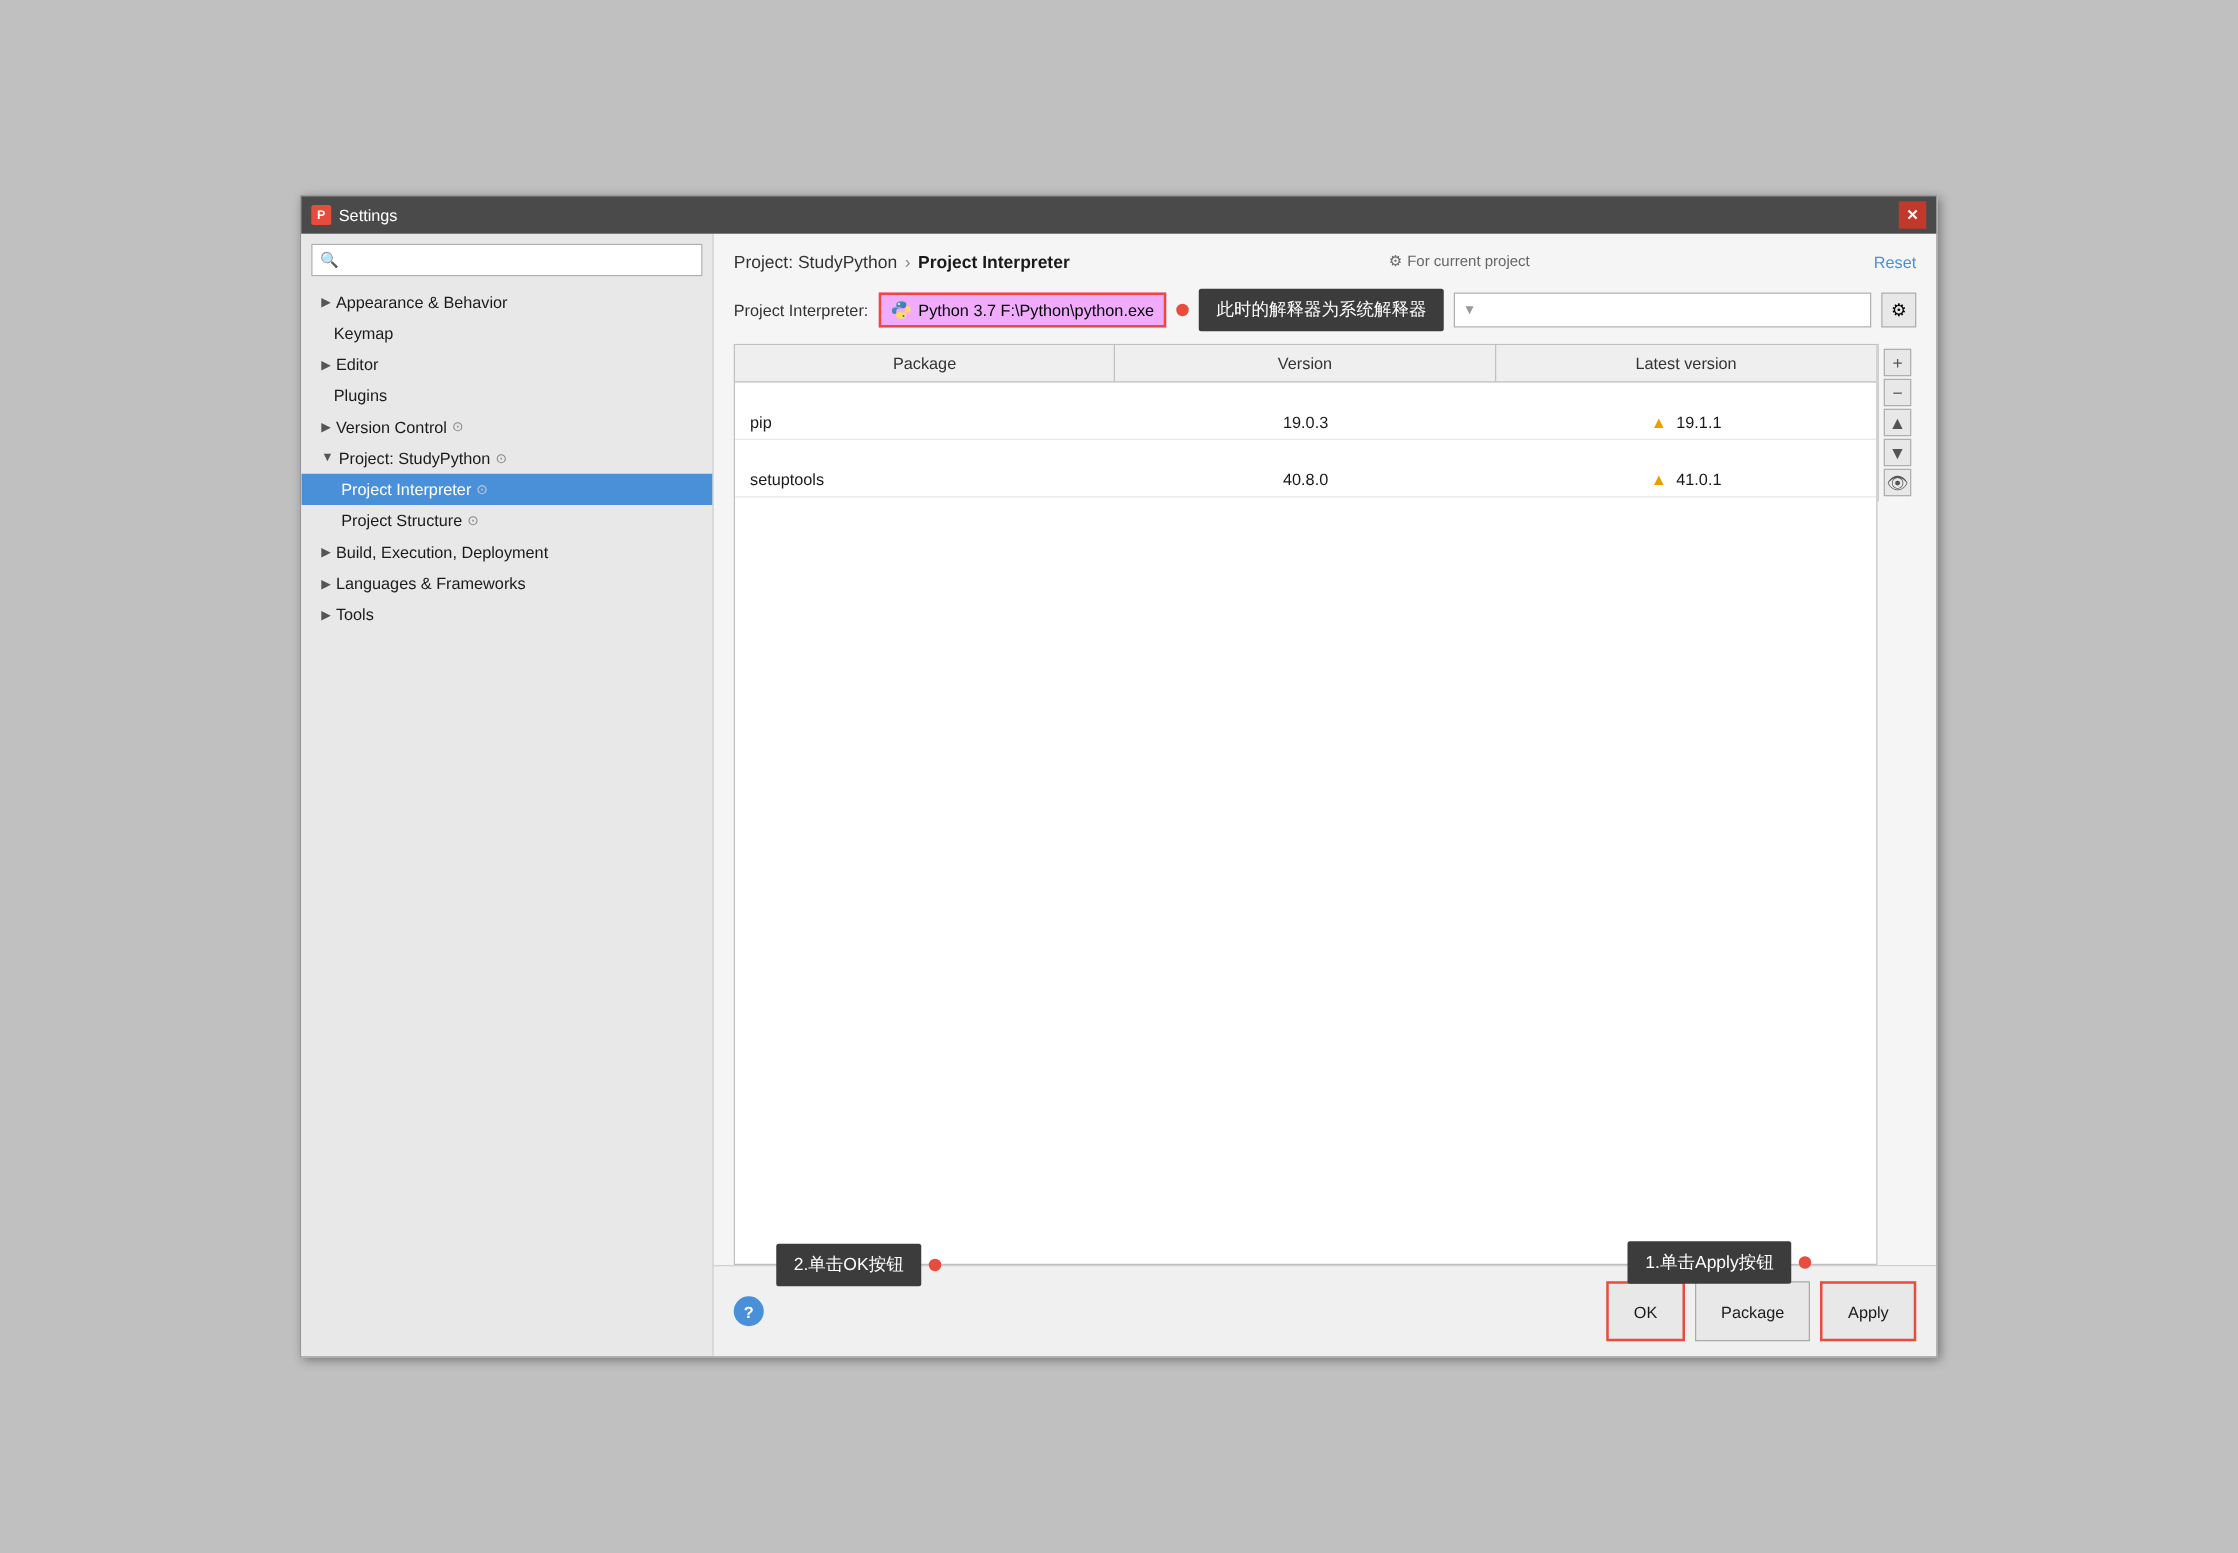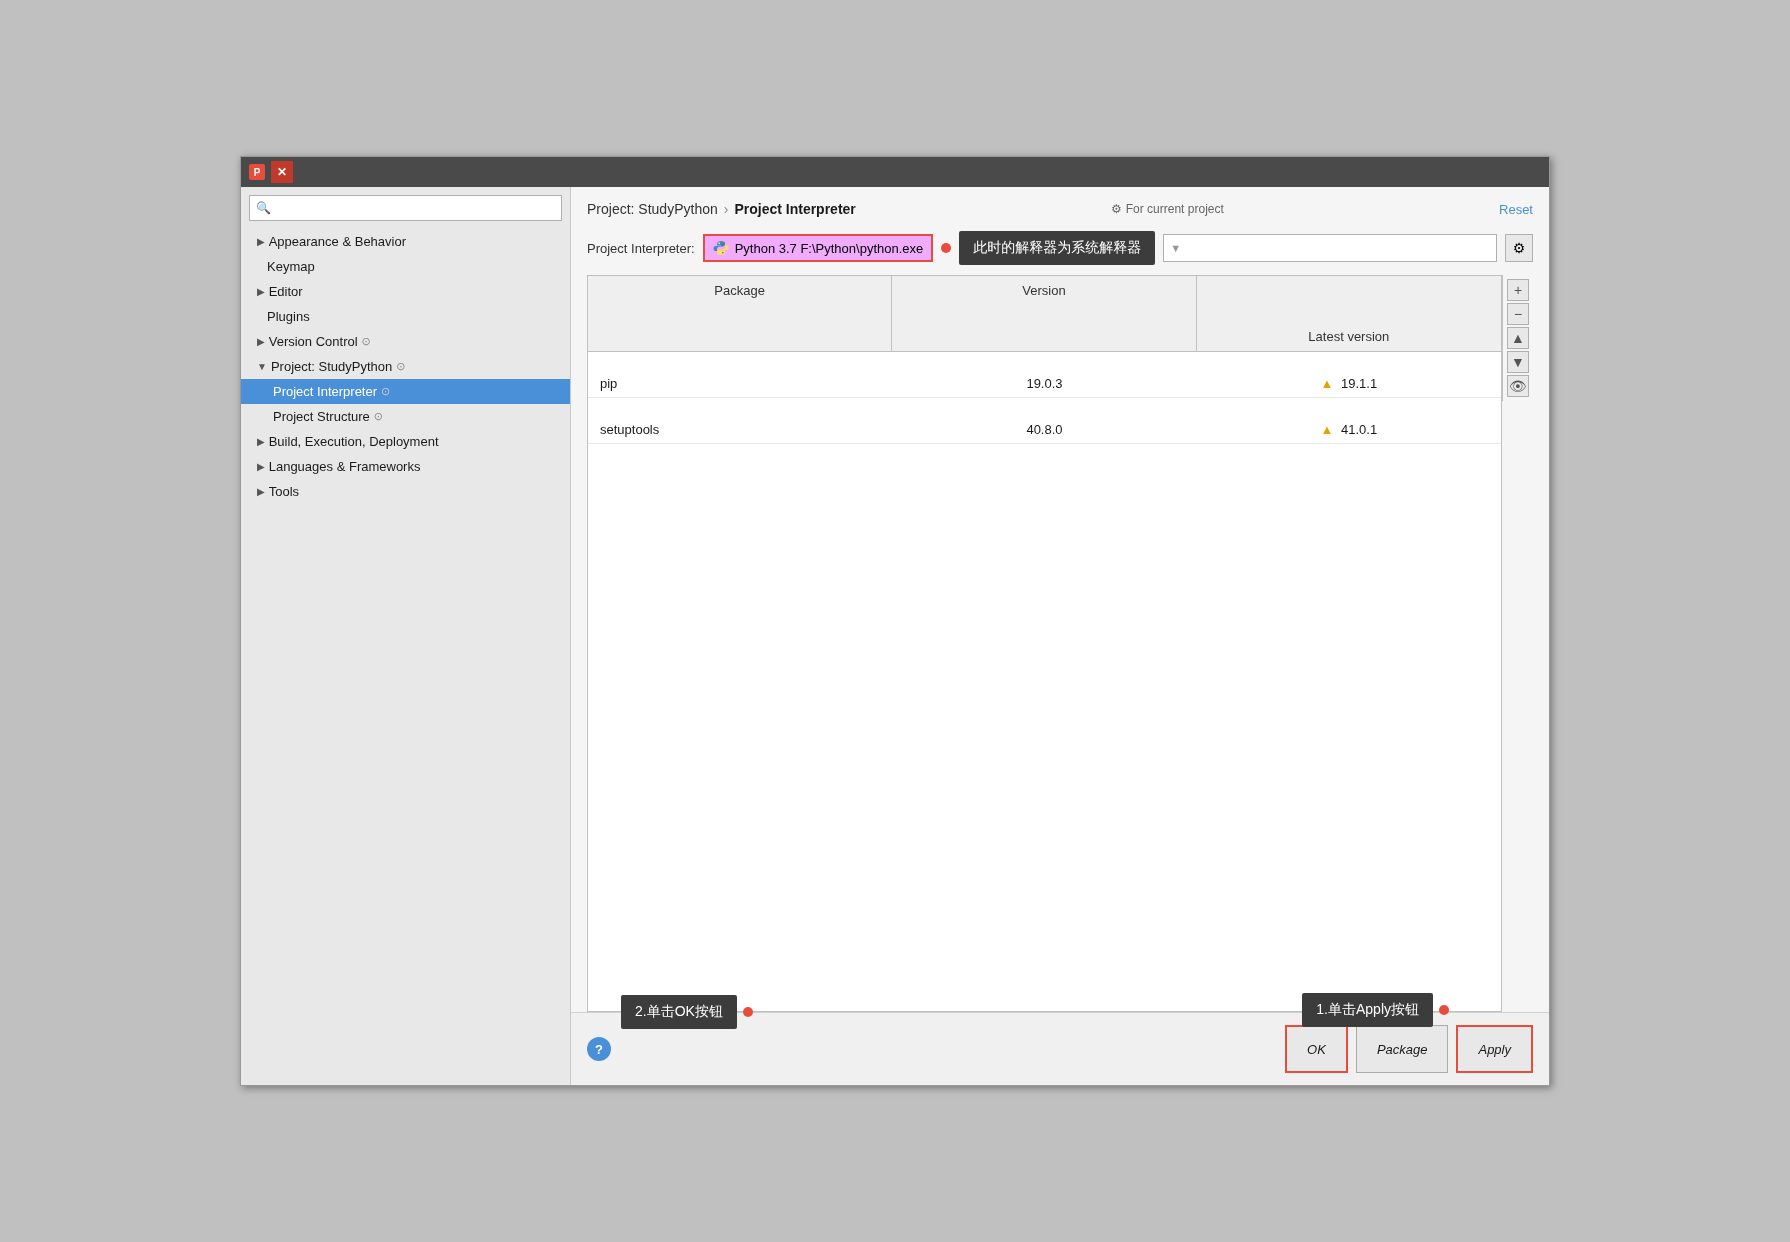--- a/index.html
+++ b/index.html
@@ -276,21 +276,20 @@
     .table-header-cell {
       padding: 7px 12px;
       font-size: 13px;
       color: #333;
       border-right: 1px solid #c0c0c0;
       text-align: center;
     }
 
     .table-header-cell:last-child {
       border-right: none;
-      margin-top: 46px;
     }
 
     .table-row {
       display: grid;
       grid-template-columns: 1fr 1fr 1fr;
       border-bottom: 1px solid #e8e8e8;
     }
 
     .table-cell {
       padding: 6px 12px;
@@ -357,40 +356,40 @@
     }
 
     .dialog-btn {
       height: 48px;
       padding: 0 20px;
       border: 1px solid #aaa;
       background: #e8e8e8;
       cursor: pointer;
       font-size: 13px;
       color: #1a1a1a;
-      font-style: italic;
     }
 
     .dialog-btn.highlighted {
       border: 2px solid #e74c3c;
     }
 
     
     .py-logo {
       width: 16px;
       height: 16px;
     }
   </style>
 </head>
 <body>
 
 <div class="window">
 
   <div class="title-bar">
     <div class="title-icon">P</div>
+    <span class="title-text">Settings</span>
     <button class="close-btn">✕</button>
   </div>
 
   <div class="content-area">
 
     <div class="sidebar">
       <div class="search-box">
         <input type="text" placeholder="🔍" style="">
       </div>
 

